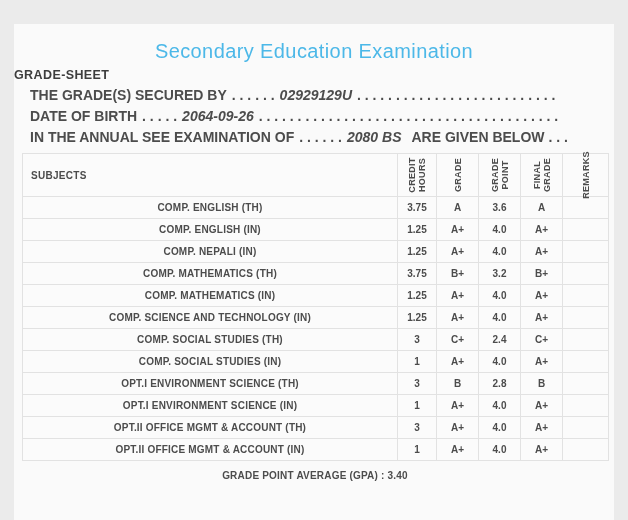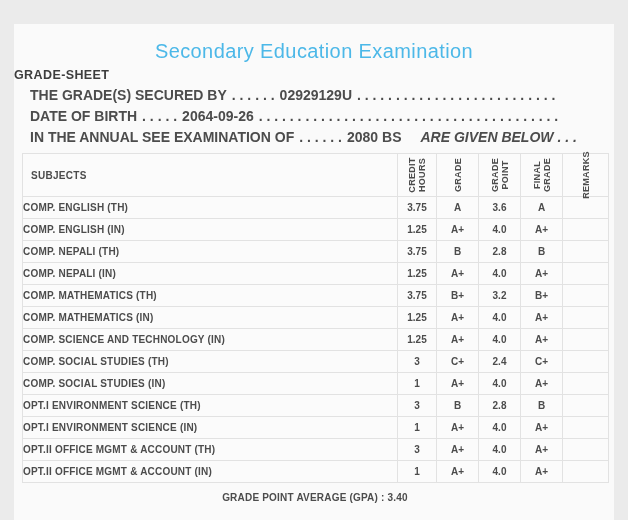--- a/index.html
+++ b/index.html
@@ -43,28 +43,28 @@
   .info-line {
     display: flex;
     align-items: baseline;
     height: 21px;
     font-size: 14px;
     font-weight: bold;
     color: #4c4c4c;
     white-space: nowrap;
   }
   .info-line .pre-dots { margin: 0 5px; flex: 0 0 auto; }
-  .info-line .value    { flex: 0 0 auto; }
+  .info-line .value    { flex: 0 0 auto; font-style: italic; }
   .info-line .dots-fill {
     flex: 1 1 auto;
     overflow: hidden;
     white-space: nowrap;
     margin-left: 5px;
   }
-  .info-line .trailing { flex: 0 0 auto; margin-left: 14px; font-style: italic; }
+  .info-line .trailing { flex: 0 0 auto; margin-left: 5px; }
 
   .grade-table {
     border-collapse: collapse;
     table-layout: fixed;
     width: 586px;
     margin: 3px 0 0 8px;
     font-size: 10px;
     color: #4c4c4c;
   }
   .grade-table th, .grade-table td {
@@ -87,21 +87,21 @@
     left: 50%;
     top: 50%;
     transform: translate(-50%, -50%) rotate(-90deg);
     white-space: pre-line;
     font-size: 9px;
     line-height: 1.12;
     letter-spacing: 0.3px;
     text-align: center;
   }
   .grade-table td { height: 21px; }
-  .td-subject { text-align: left; padding-left: 8px; letter-spacing: 0.2px; }
+  .td-subject { text-align: center; padding-left: 8px; letter-spacing: 0.2px; }
   .td-center  { text-align: center; }
 
   .gpa-row {
     width: 586px;
     margin: 9px 0 0 8px;
     text-align: center;
     font-size: 10px;
     font-weight: bold;
     color: #4c4c4c;
     letter-spacing: 0.2px;
@@ -181,28 +181,20 @@
         </tr>
         <tr>
           <td class="td-subject">COMP. ENGLISH (IN)</td>
           <td class="td-center">1.25</td>
           <td class="td-center">A+</td>
           <td class="td-center">4.0</td>
           <td class="td-center">A+</td>
           <td class="td-center"></td>
         </tr>
         <tr>
-          <td class="td-subject">COMP. NEPALI (TH)</td>
-          <td class="td-center">3.75</td>
-          <td class="td-center">B</td>
-          <td class="td-center">2.8</td>
-          <td class="td-center">B</td>
-          <td class="td-center"></td>
-        </tr>
-        <tr>
           <td class="td-subject">COMP. NEPALI (IN)</td>
           <td class="td-center">1.25</td>
           <td class="td-center">A+</td>
           <td class="td-center">4.0</td>
           <td class="td-center">A+</td>
           <td class="td-center"></td>
         </tr>
         <tr>
           <td class="td-subject">COMP. MATHEMATICS (TH)</td>
           <td class="td-center">3.75</td>

